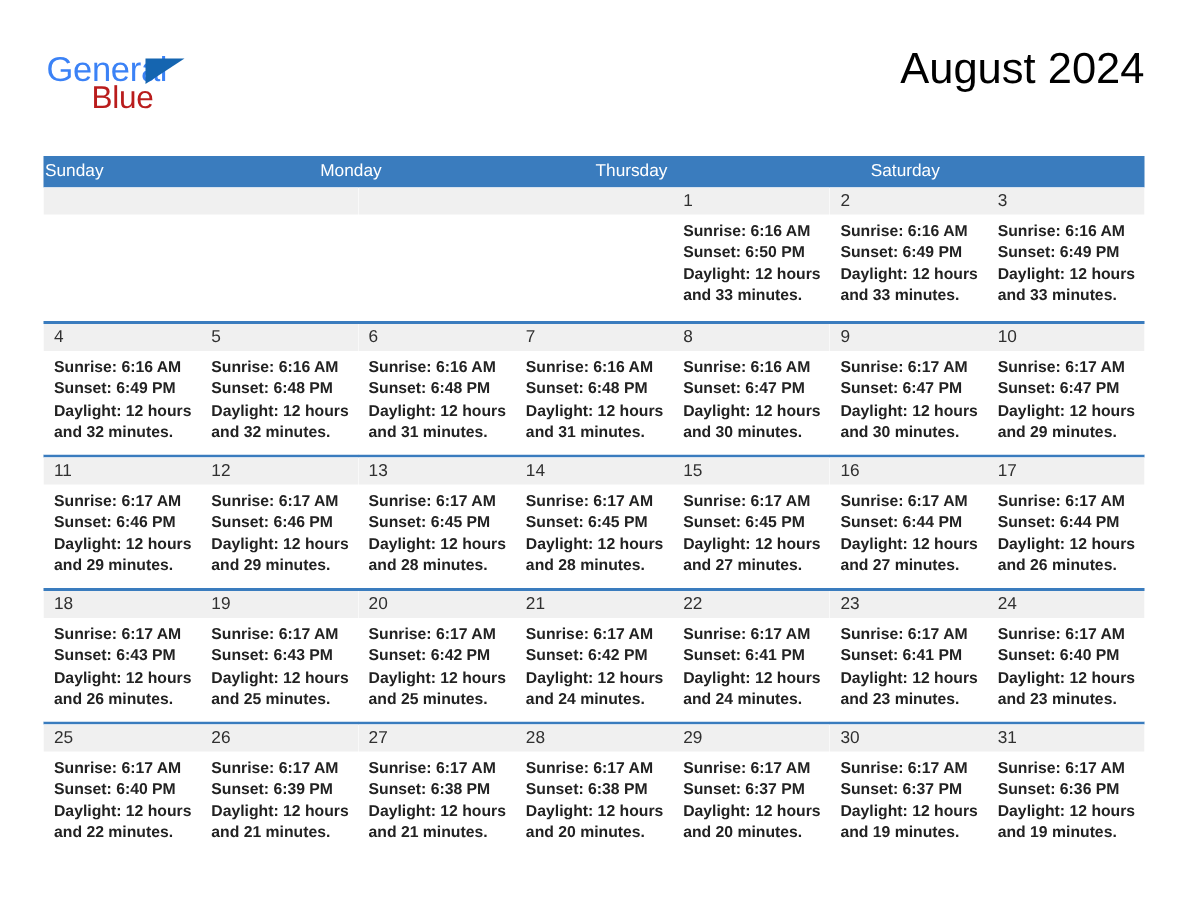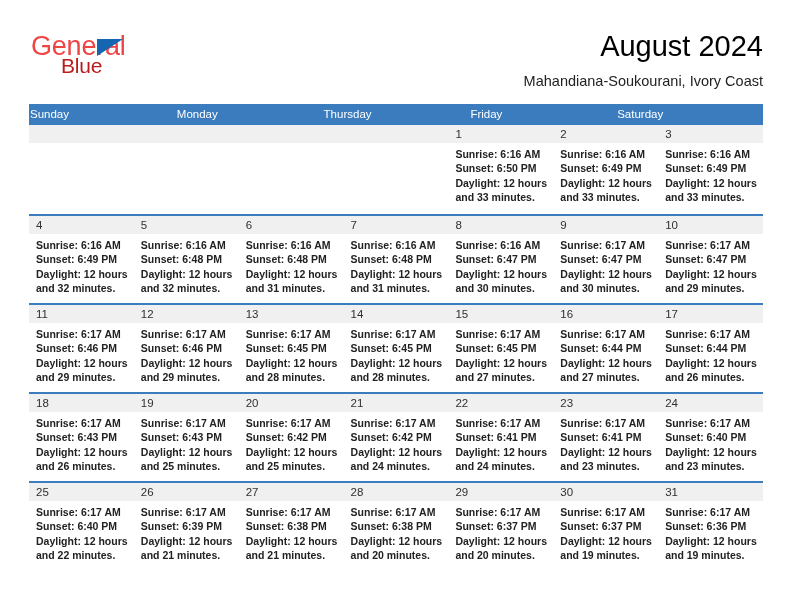--- a/index.html
+++ b/index.html
@@ -33,22 +33,22 @@
     position: absolute;
     left: 0;
     top: 6px;
     width: 200px;
     height: 52px;
   }
   .logo-general {
     position: absolute;
     left: 2px;
     top: 0px;
-    font-size: 27px;
-    color: #ef4444;
+    font-size: 23px;
+    color: #3b82f6;
     letter-spacing: -0.2px;
     line-height: 24px;
   }
   .logo-triangle {
     position: absolute;
     left: 68px;
     top: 5px;
     width: 0;
     height: 0;
     border-left: 26px solid #1565b0;
@@ -154,31 +154,29 @@
   <div class="header">
 
     <div class="logo">
       <span class="logo-general">General</span>
       <span class="logo-triangle"></span>
       <span class="logo-blue">Blue</span>
     </div>
 
     <div class="title-block">
       <div class="cal-title">August 2024</div>
-      <div class="cal-subtitle">Mahandiana-Soukourani, Ivory Coast</div>
     </div>
 
   </div>
 
   <div class="calendar">
     <div class="weekday-row">
       <div class="weekday">Sunday</div>
       <div class="weekday">Monday</div>
       <div class="weekday">Thursday</div>
-      <div class="weekday">Friday</div>
       <div class="weekday">Saturday</div>
     </div>
 
     <div id="weeks-container">
         <div class="week first">
           <div class="daycell empty">
             <div class="datenum"></div>
           </div>
           <div class="daycell empty">
             <div class="datenum"></div>

